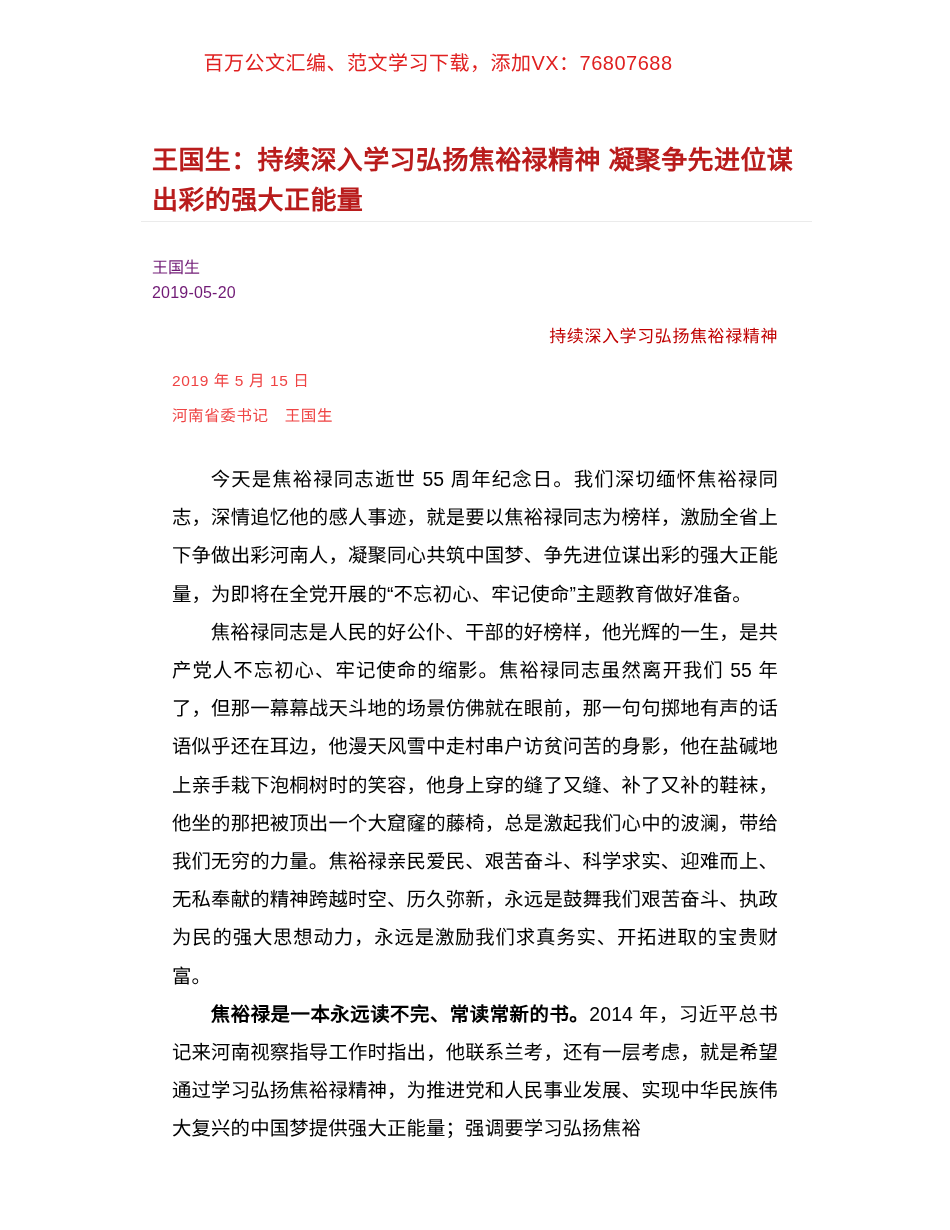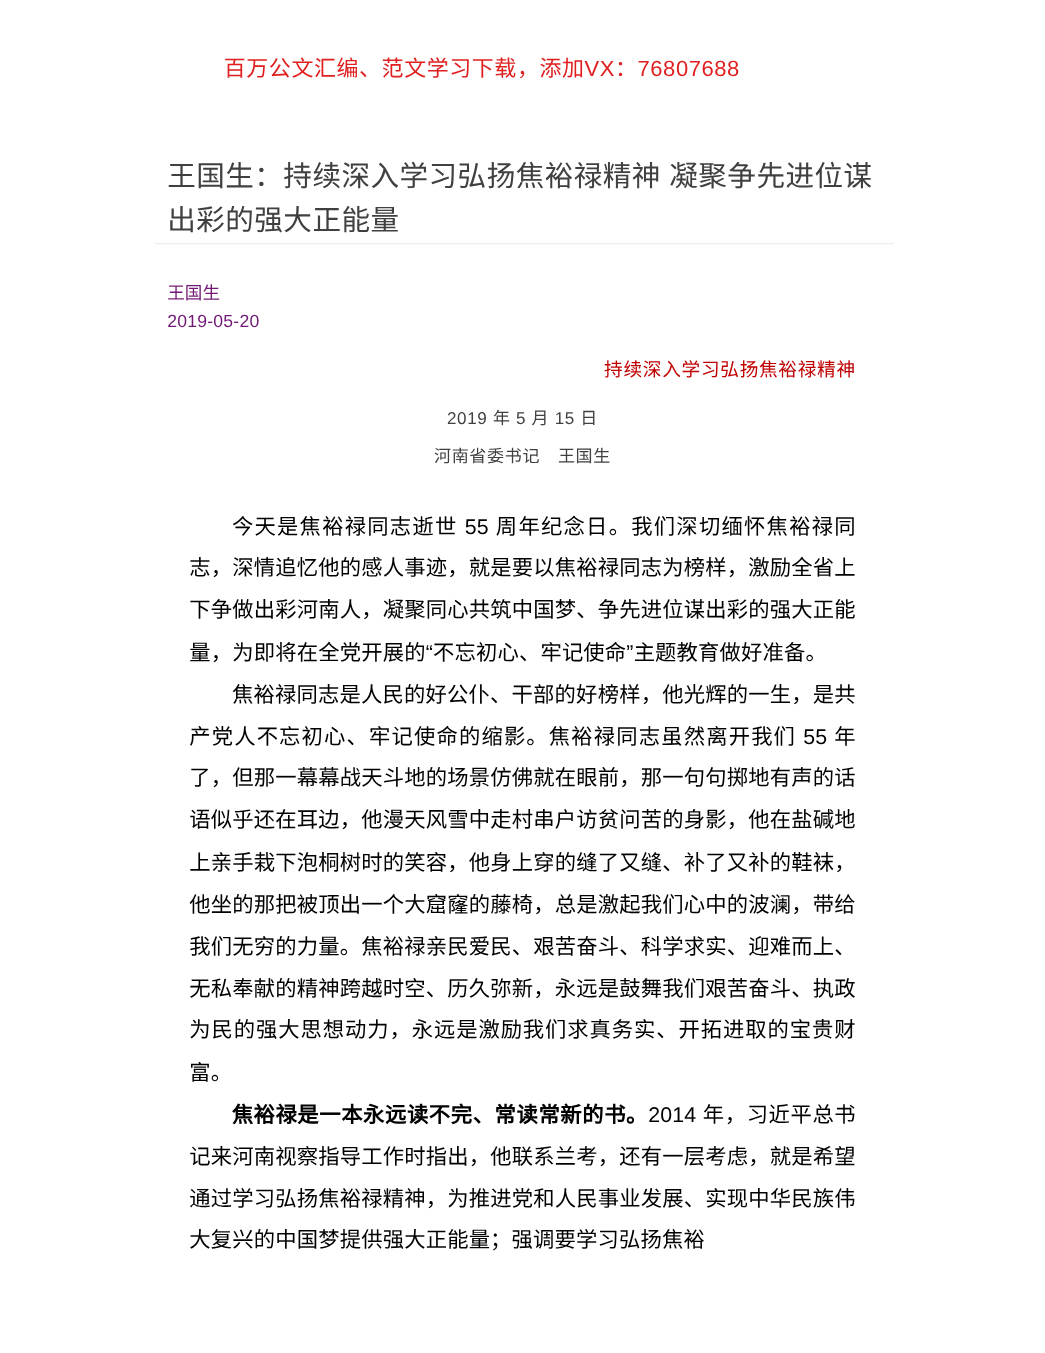--- a/index.html
+++ b/index.html
@@ -43,22 +43,22 @@
   
   .article-header {
     position: absolute;
     top: 140px;
     left: 152px;
     width: 660px;
   }
   .article-title {
     font-size: 26px;
     line-height: 40px;
-    font-weight: 400;
-    color: #404040;
+    font-weight: 700;
+    color: #b91c1c;
     letter-spacing: 0.4px;
     margin: 0;
   }
   .meta-divider {
     position: absolute;
     top: 81px;
     left: -11px;
     width: 671px;
     height: 1px;
     background: #ebebeb;
@@ -87,22 +87,22 @@
     text-align: right;
     color: #c00000;
     font-weight: normal;
     font-size: 17px;
     line-height: 30px;
     letter-spacing: 0.6px;
   }
   .doc-heading-line { display: block; }
 
   .doc-subinfo {
-    text-align: center;
-    color: #404040;
+    text-align: left;
+    color: #ef4444;
     font-size: 15.5px;
     line-height: 23px;
     font-weight: 400;
   }
   .doc-date { margin-top: 17px; letter-spacing: 0.6px; }
   .doc-byline { margin-top: 12px; letter-spacing: 0.6px; }
 
   .doc-paragraphs {
     margin-top: 33px;
   }

